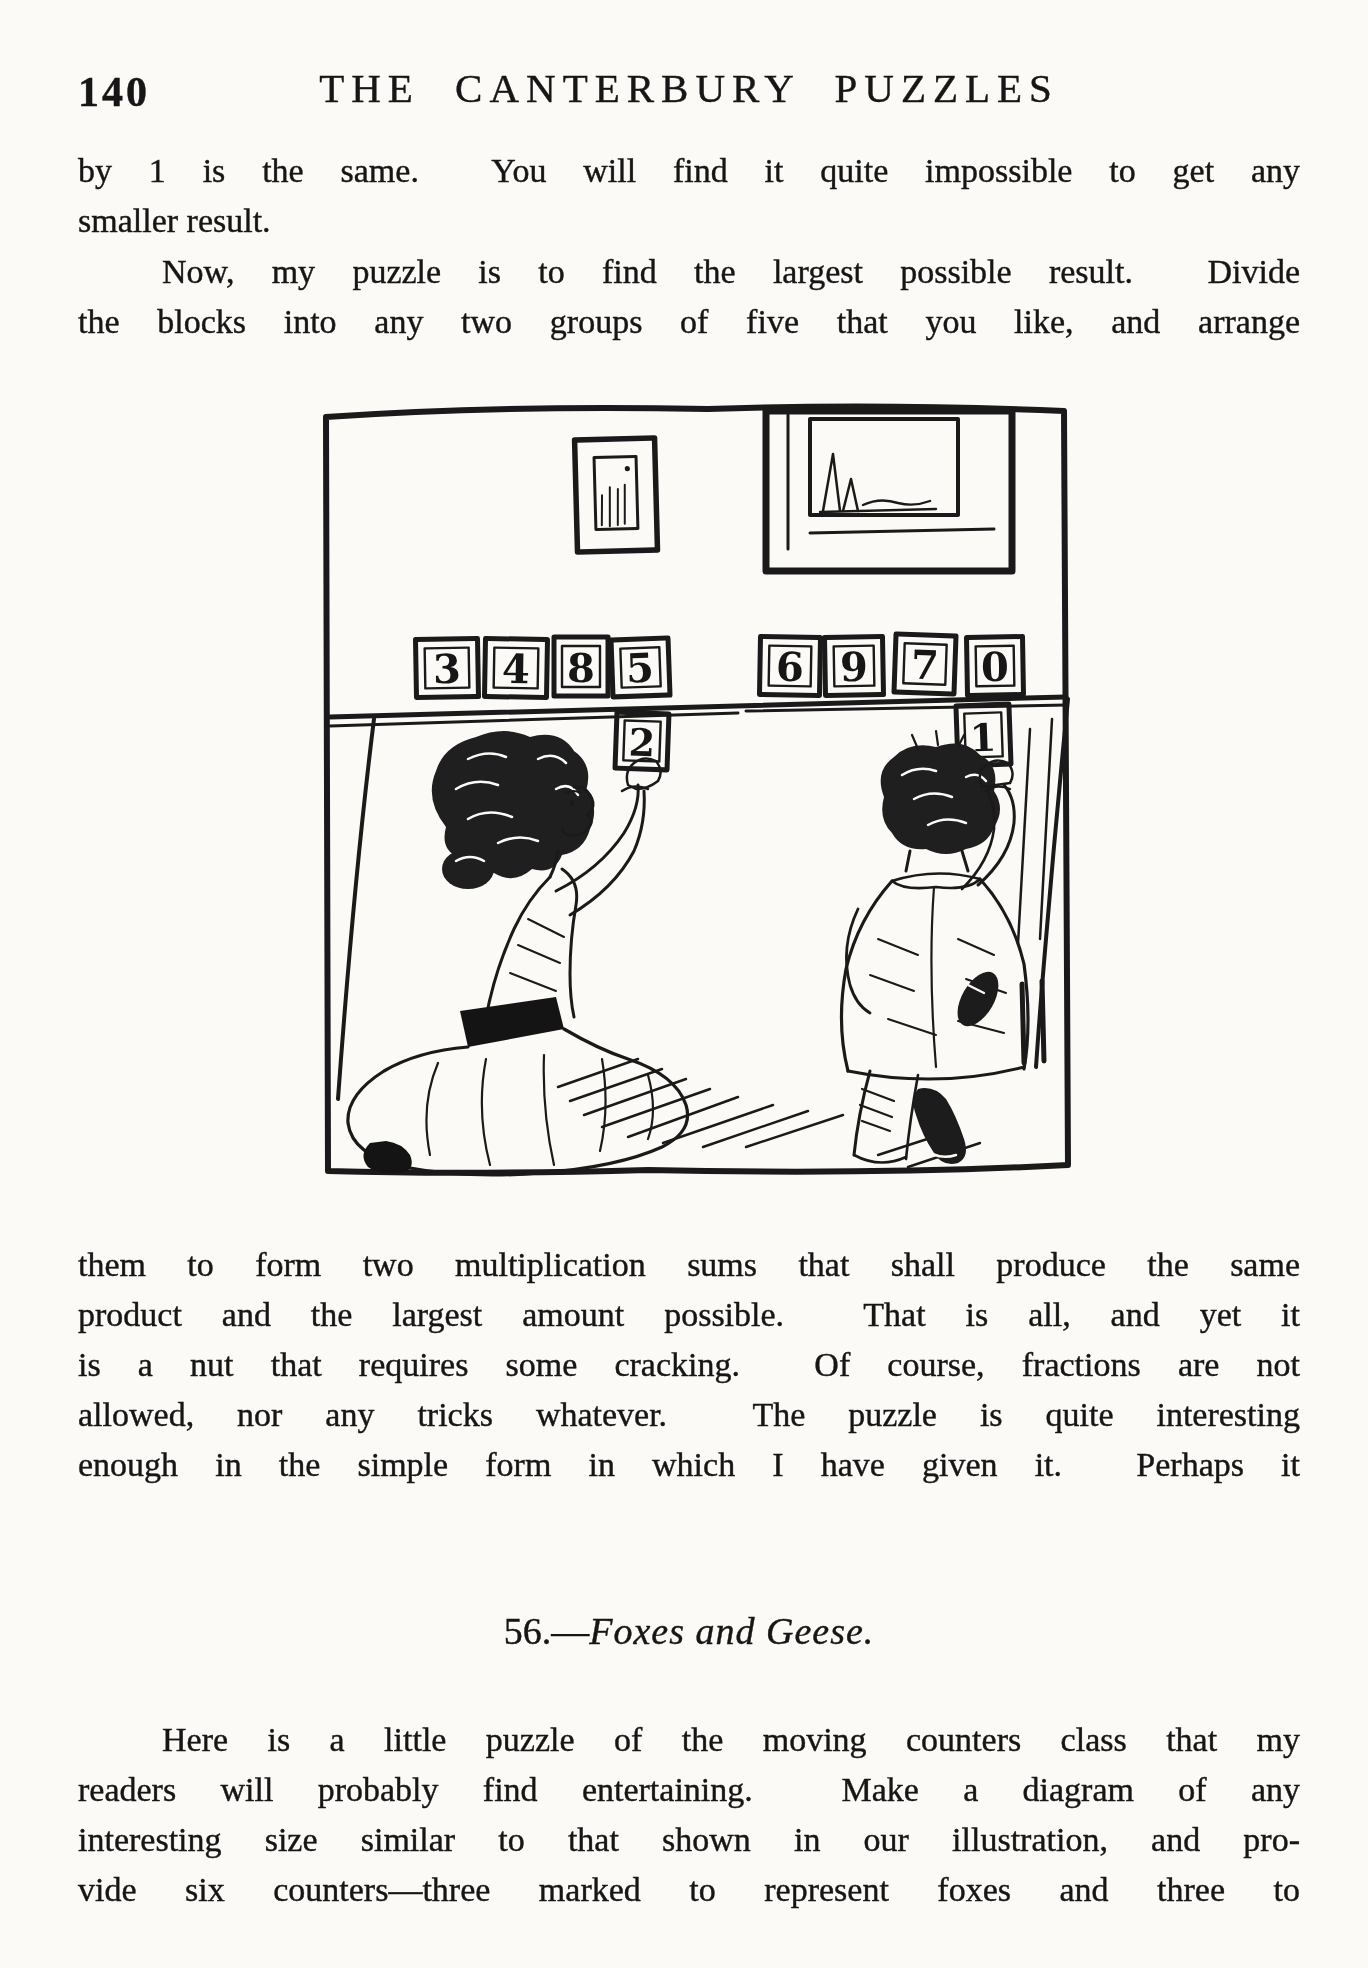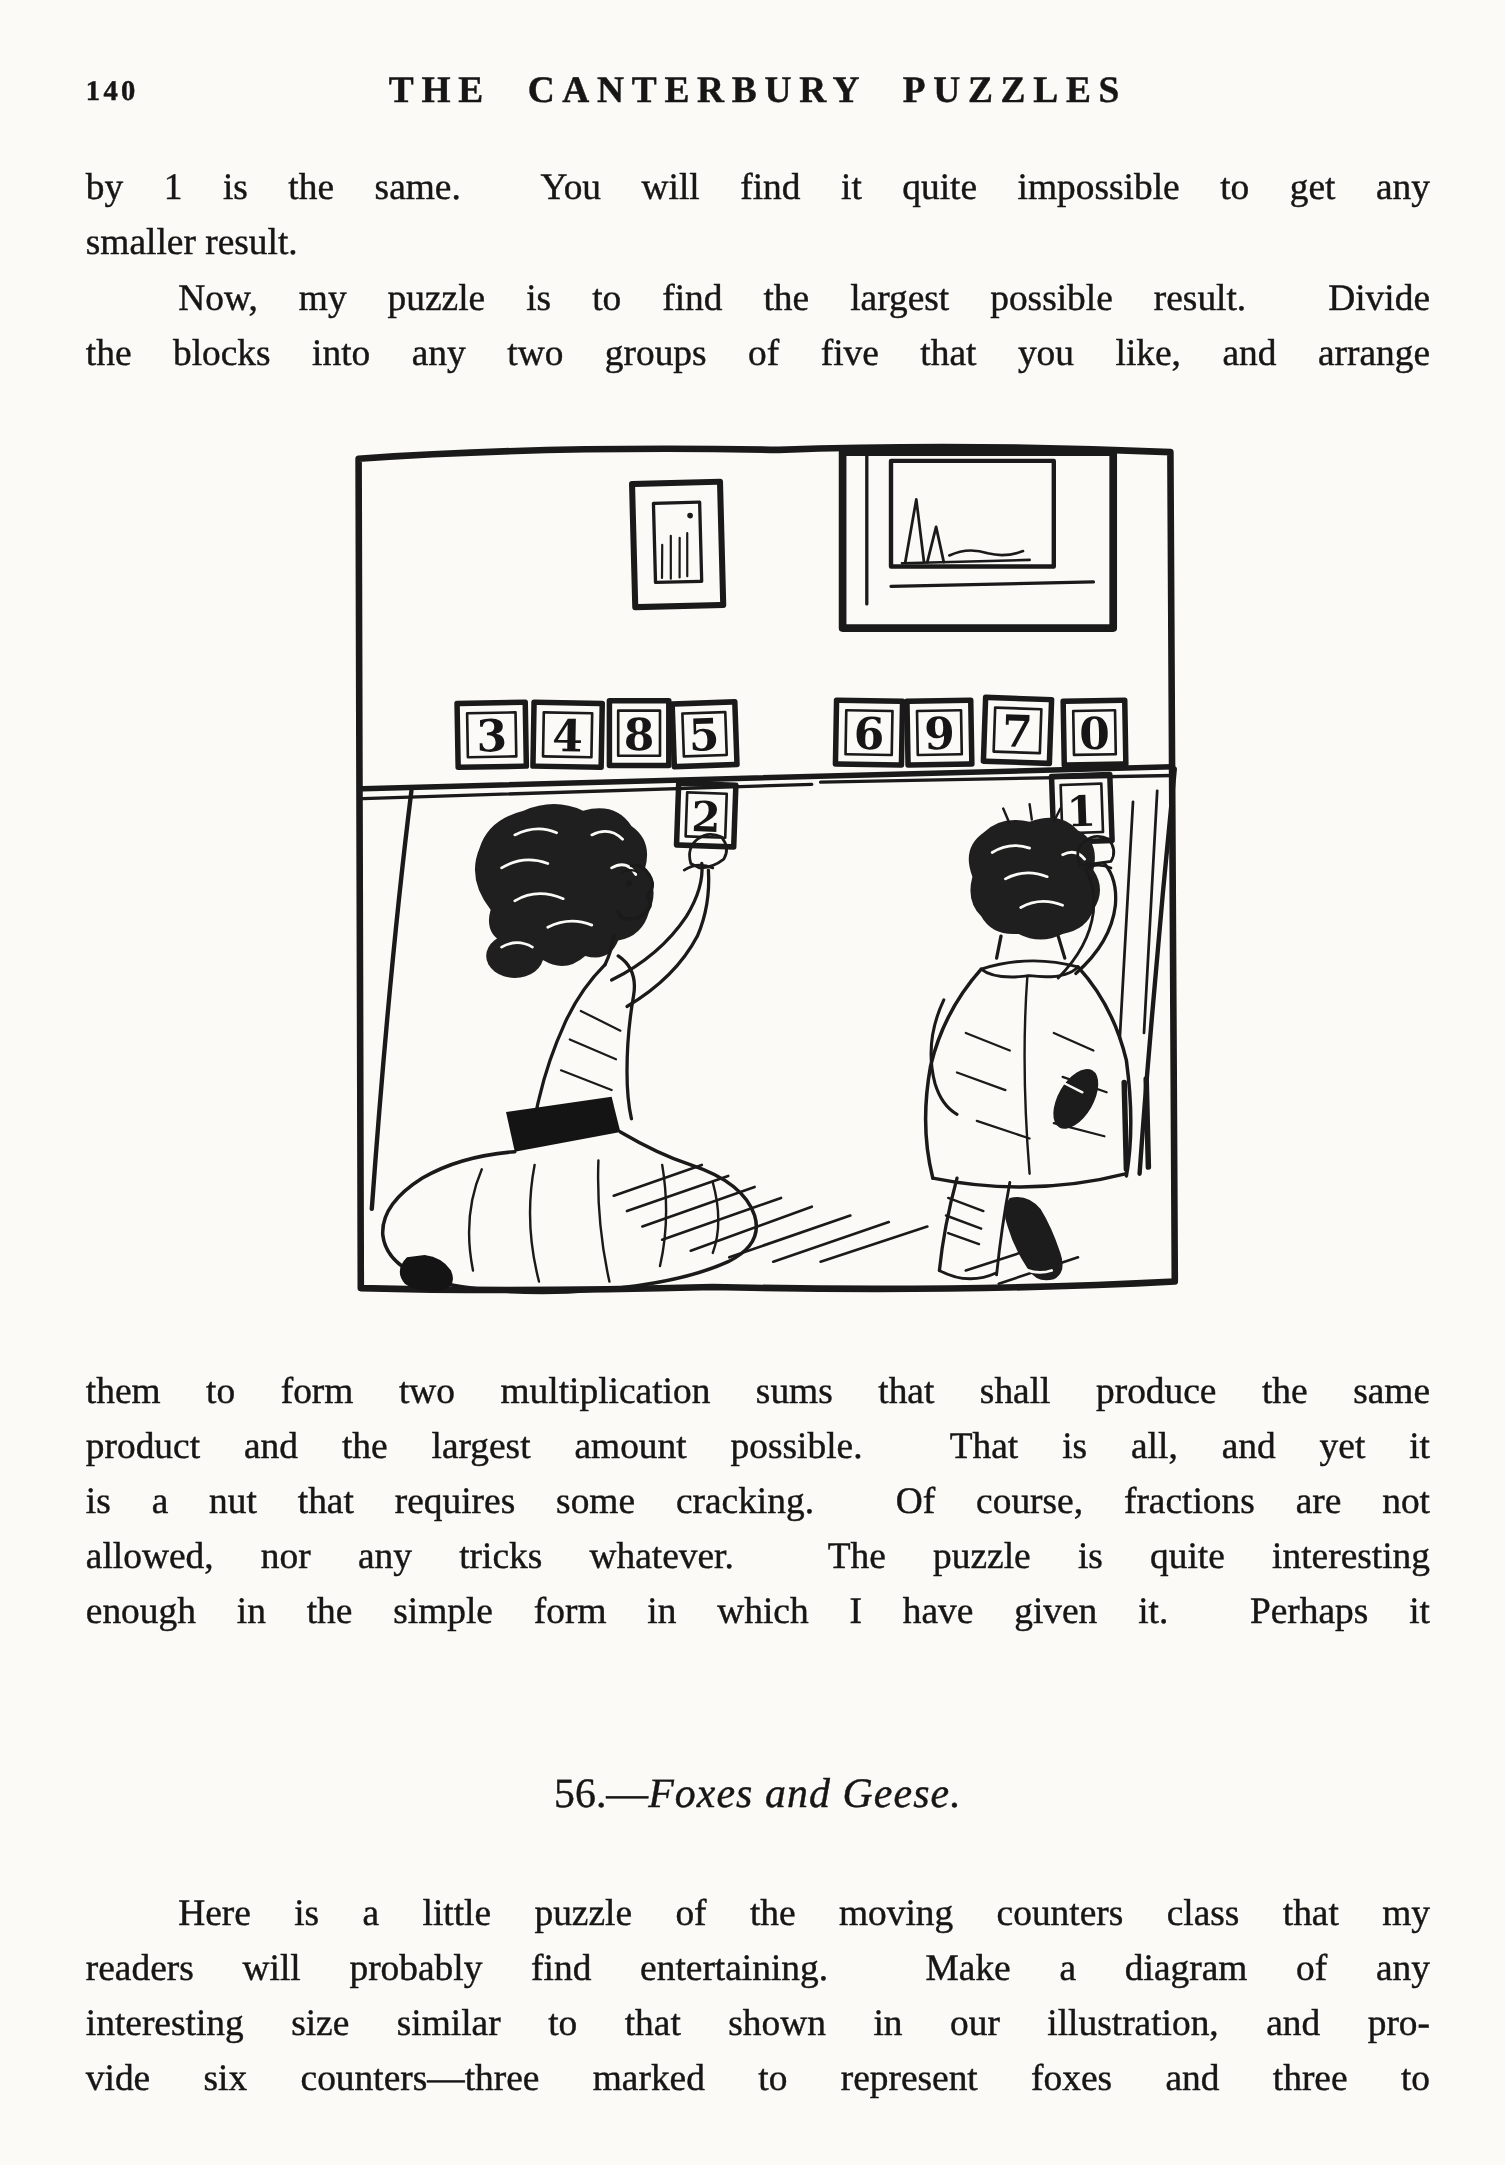--- a/index.html
+++ b/index.html
@@ -9,26 +9,26 @@
     color:#161616;
     font-family:"Liberation Serif", serif;
     position:relative;
     overflow:hidden;
     -webkit-text-stroke:0.4px currentColor;
   }
   .page{position:absolute;inset:0;}
   .header-row{position:absolute;top:64px;left:78px;width:1222px;height:52px;}
   .page-number{
     position:absolute;left:0;top:4px;
-    font-size:26px;font-weight:bold;letter-spacing:3px;
+    font-size:42px;font-weight:bold;letter-spacing:3px;
   }
   .book-title{
     position:absolute;left:0;right:0;top:0;
     text-align:center;
-    font-size:34px;font-weight:bold;
+    font-size:41px;font-weight:normal;
     letter-spacing:7px;word-spacing:18px;
   }
   .textcol{position:absolute;left:78px;width:1222px;}
   .line{
     font-size:34px;line-height:50px;height:50px;
     white-space:pre-wrap;
     text-align:justify;text-align-last:justify;
   }
   .line.flush{text-align:right;text-align-last:left;}
   .line.indent{text-indent:84px;}

